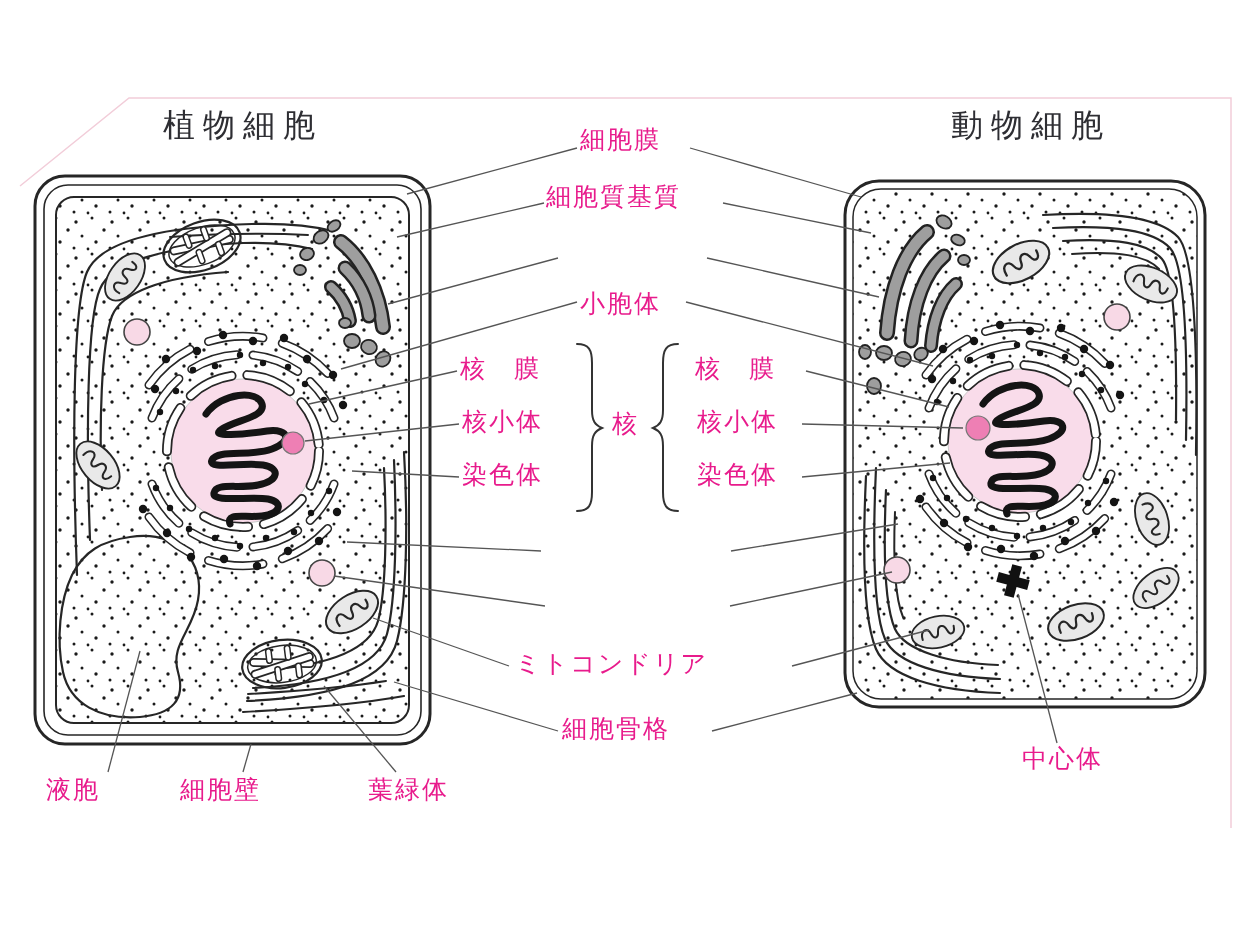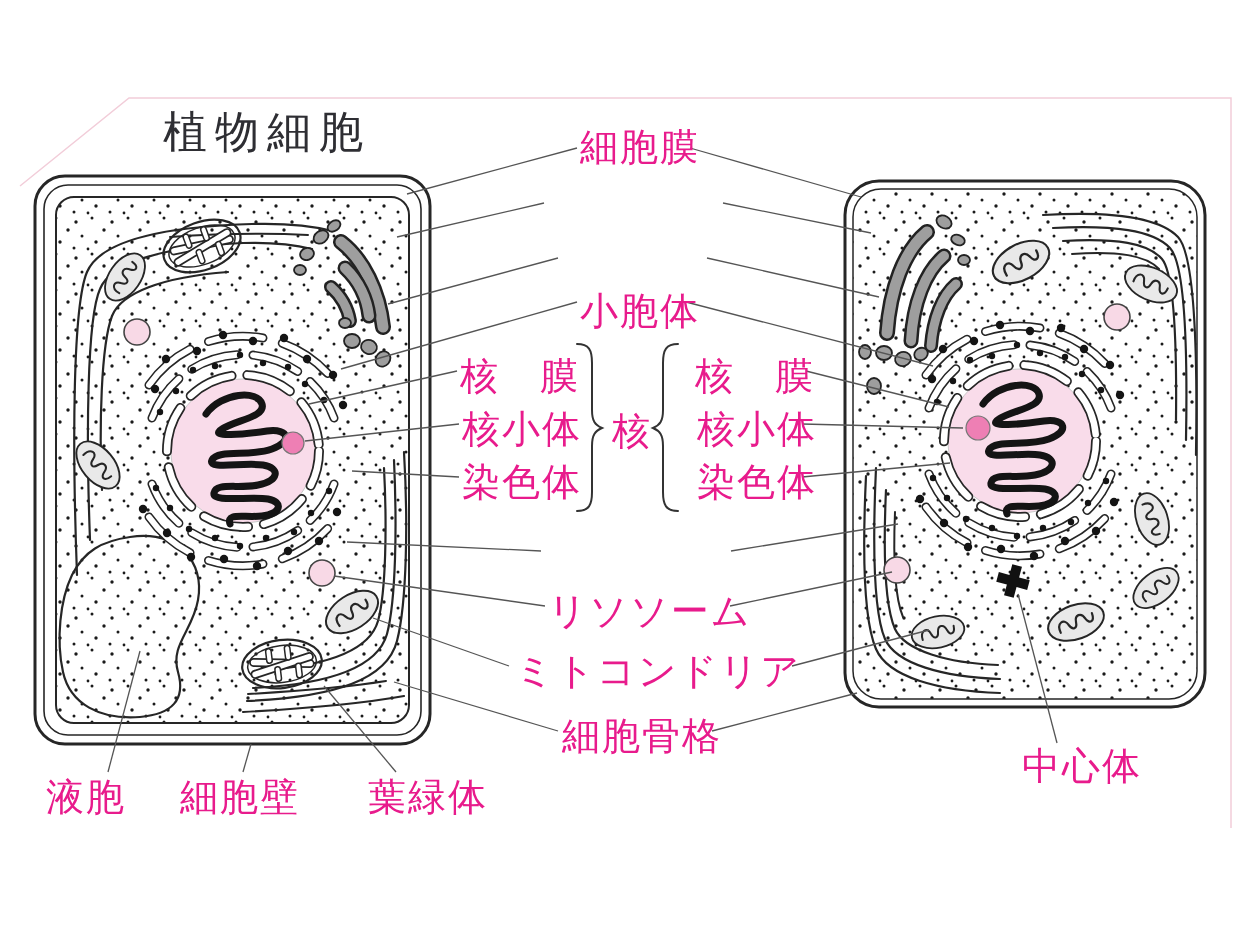--- a/index.html
+++ b/index.html
@@ -4,23 +4,23 @@
 <style>
   :root{
     --c-label:#e81b8c; --c-title:#2e2e33; --c-line:#262626; --c-leader:#555555;
     --c-nucleus_fill:#f9dcea; --c-nucleolus:#ee7fb4; --c-lysosome_fill:#f8d9e6;
     --c-golgi:#9e9e9e; --c-mito_fill:#e9e9e9; --c-frame:#f2cdd9;
   }
   html,body{margin:0;padding:0;background:#fff;}
   #stage{position:relative;width:1240px;height:930px;background:#fff;overflow:hidden;
          font-family:"DejaVu Sans","Liberation Sans",sans-serif;}
   svg{position:absolute;left:0;top:0;}
-  .lbl{position:absolute;color:var(--c-label);font-size:38px;letter-spacing:2px;
+  .lbl{position:absolute;color:var(--c-label);font-size:25px;letter-spacing:2px;
        line-height:1.15;white-space:nowrap;font-weight:500;}
-  .ttl{position:absolute;color:var(--c-title);font-size:44px;letter-spacing:8px;
+  .ttl{position:absolute;color:var(--c-title);font-size:32px;letter-spacing:8px;
        line-height:1.1;white-space:nowrap;font-weight:500;}
   .ln{stroke:var(--c-line);fill:none;stroke-linecap:round;}
   .cellfill{fill:#fff;stroke:var(--c-line);}
   .dotsfill{fill:url(#dots);stroke:var(--c-line);}
   .capD{stroke:var(--c-line);fill:none;stroke-linecap:round;}
   .capW{stroke:#fff;fill:none;stroke-linecap:round;}
   .golD{stroke:#222;fill:none;stroke-linecap:round;}
   .golG{stroke:var(--c-golgi);fill:none;stroke-linecap:round;}
   .ves{fill:var(--c-golgi);stroke:#222;stroke-width:1.8;}
   .ribo{fill:#141414;}
@@ -272,33 +272,34 @@
     <line class="leader" x1="1057" y1="743" x2="1018" y2="594"></line>
   </g>
 
   <path class="brace" d="M 577,344 C 589,344 592,350 592,363 L 592,410 C 592,421 595,425 602,428
            C 595,431 592,435 592,446 L 592,492 C 592,505 589,511 577,511"></path>
   <path class="brace" d="M 678,344 C 666,344 663,350 663,363 L 663,410 C 663,421 660,425 653,428
            C 660,431 663,435 663,446 L 663,492 C 663,505 666,511 678,511"></path>
 </svg>
 
 <div class="ttl" style="left:163px;top:108px">植物細胞</div>
+<div class="ttl" style="left:951px;top:108px">動物細胞</div>
 
 <div class="lbl" style="left:580px;top:126px">細胞膜</div>
+<div class="lbl" style="left:546px;top:183px">細胞質基質</div>
 <div class="lbl" style="left:580px;top:290px">小胞体</div>
 
 <div class="lbl" style="left:460px;top:355px">核　膜</div>
 <div class="lbl" style="left:462px;top:408px">核小体</div>
 <div class="lbl" style="left:462px;top:461px">染色体</div>
 <div class="lbl" style="left:612px;top:410px">核</div>
 <div class="lbl" style="left:695px;top:355px">核　膜</div>
 <div class="lbl" style="left:697px;top:408px">核小体</div>
 <div class="lbl" style="left:697px;top:461px">染色体</div>
 
-<div class="lbl" style="left:548px;top:590px">リソソーム</div>
 <div class="lbl" style="left:562px;top:715px">細胞骨格</div>
 <div class="lbl" style="left:515px;top:650px">ミトコンドリア</div>
 
 <div class="lbl" style="left:46px;top:776px">液胞</div>
 <div class="lbl" style="left:180px;top:776px">細胞壁</div>
 <div class="lbl" style="left:368px;top:776px">葉緑体</div>
 <div class="lbl" style="left:1022px;top:745px">中心体</div>
 
 </div>
 

